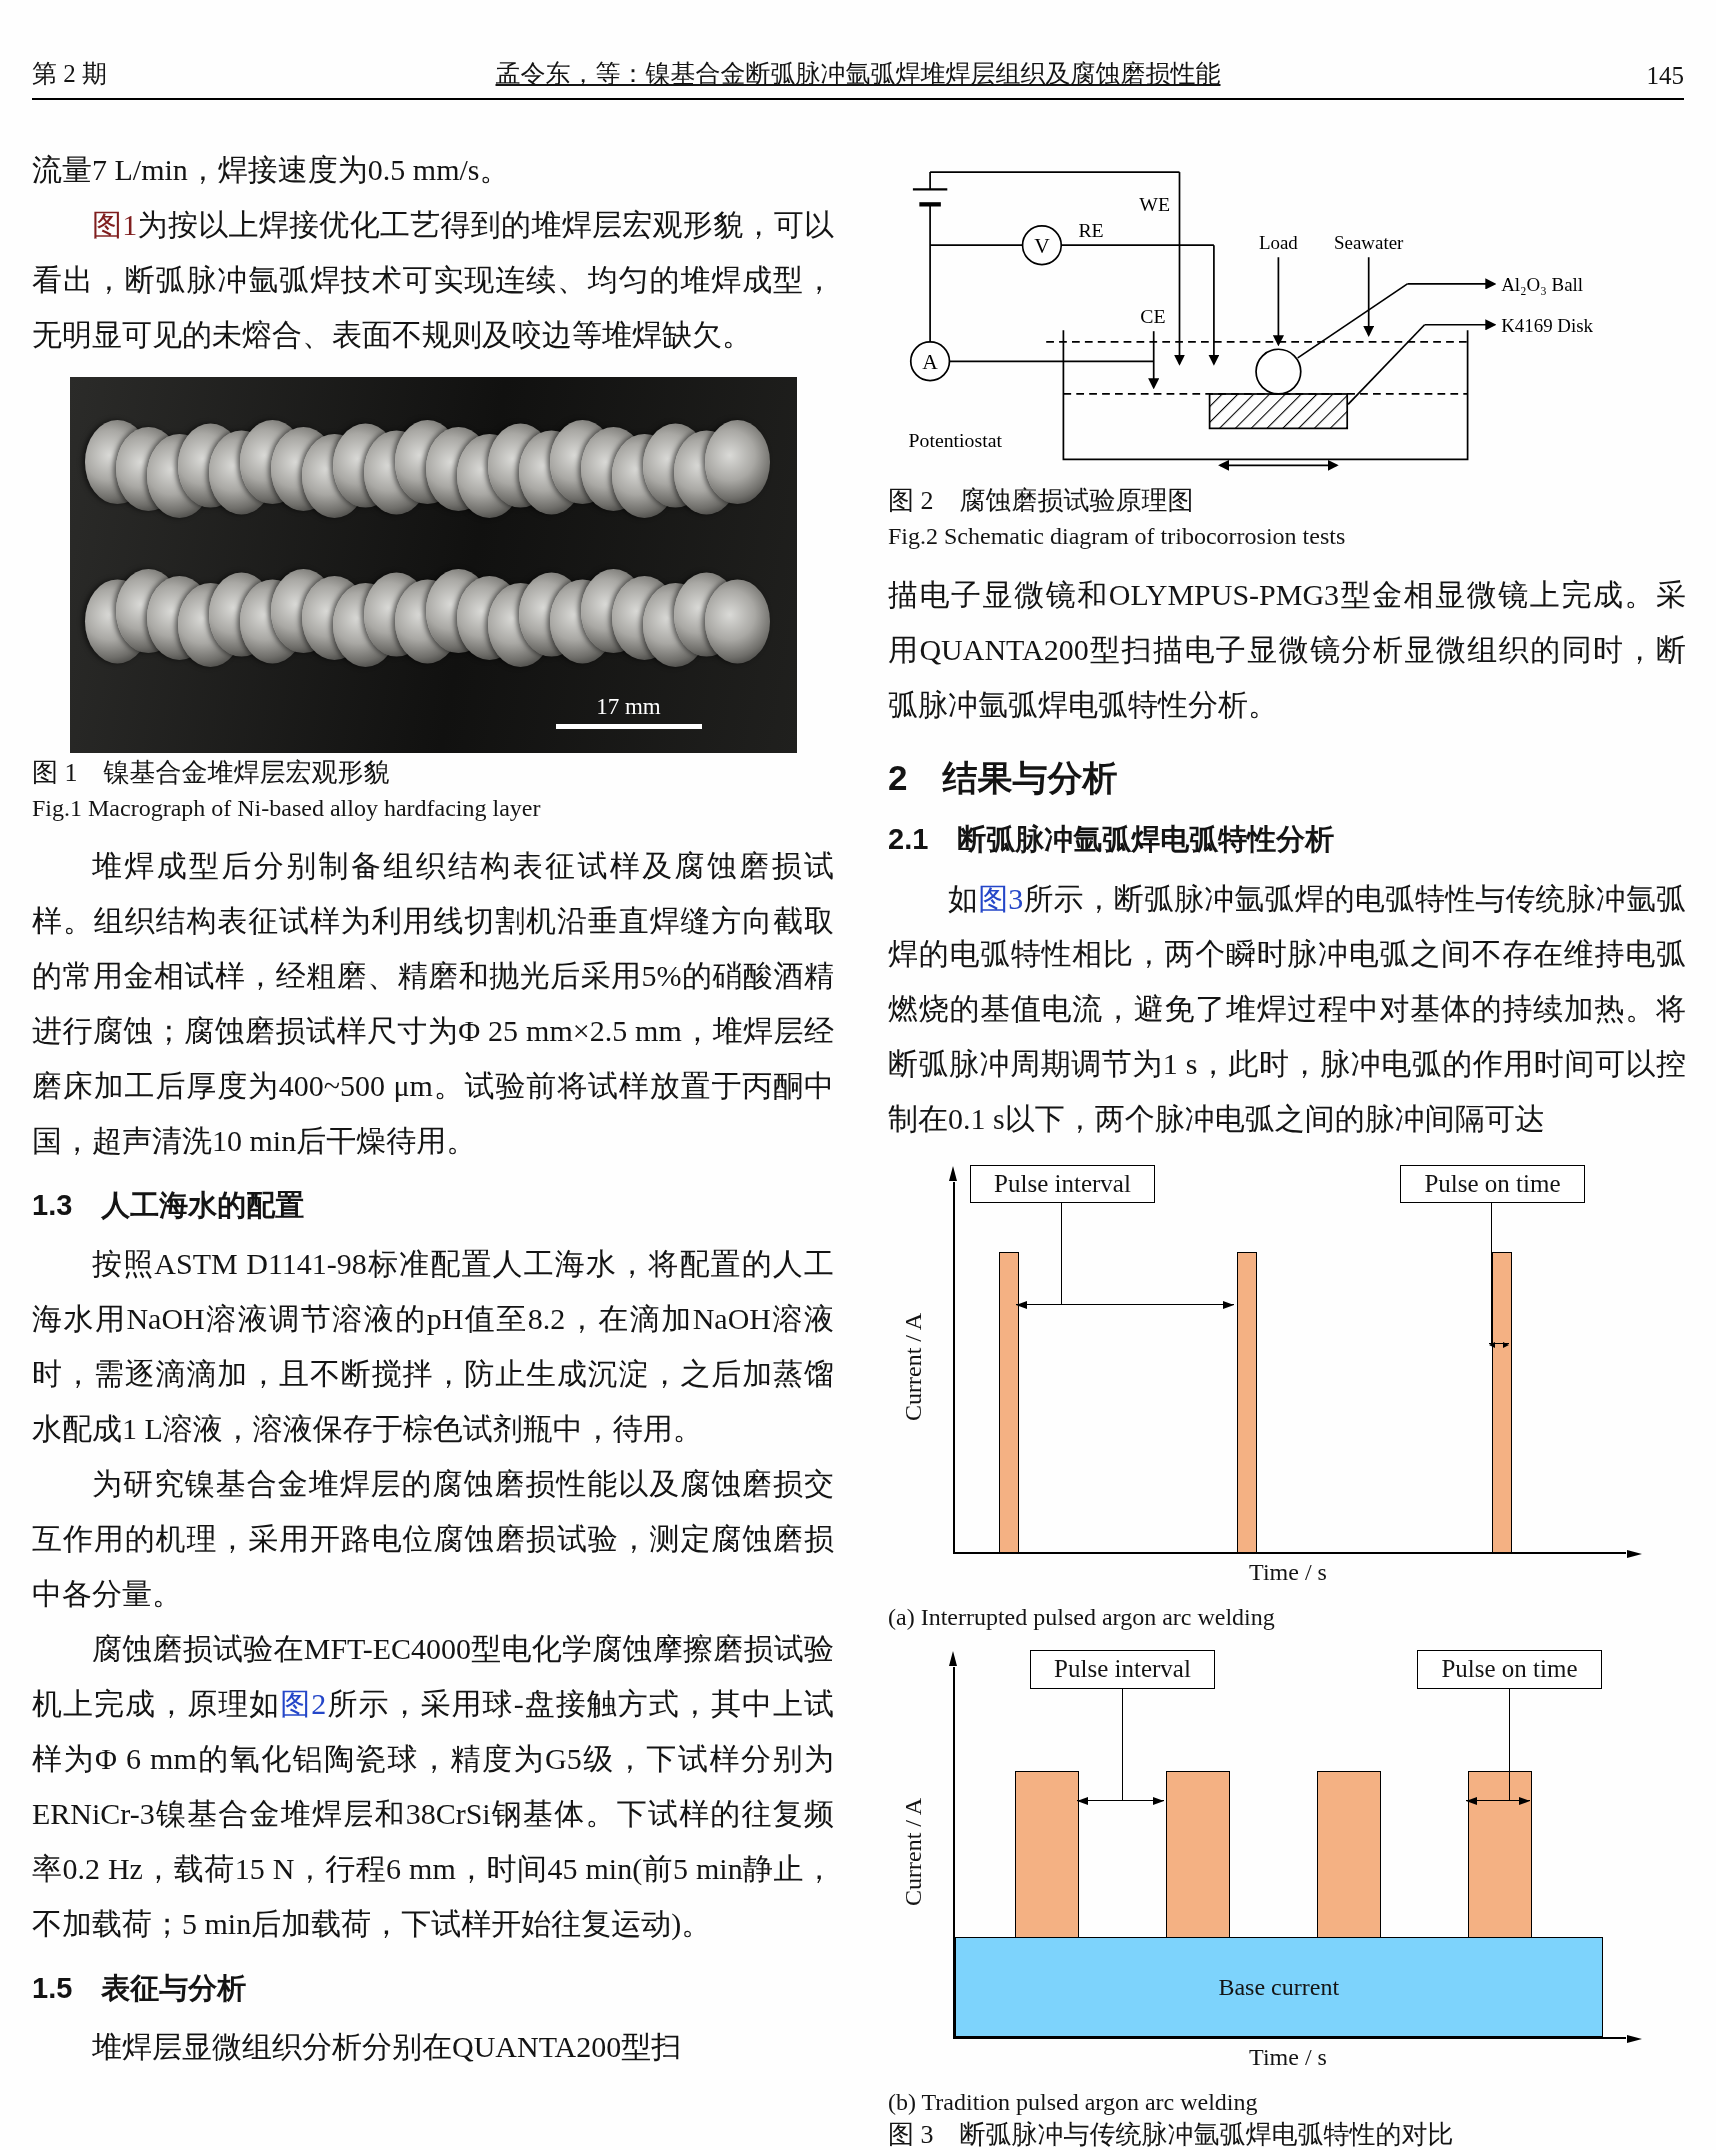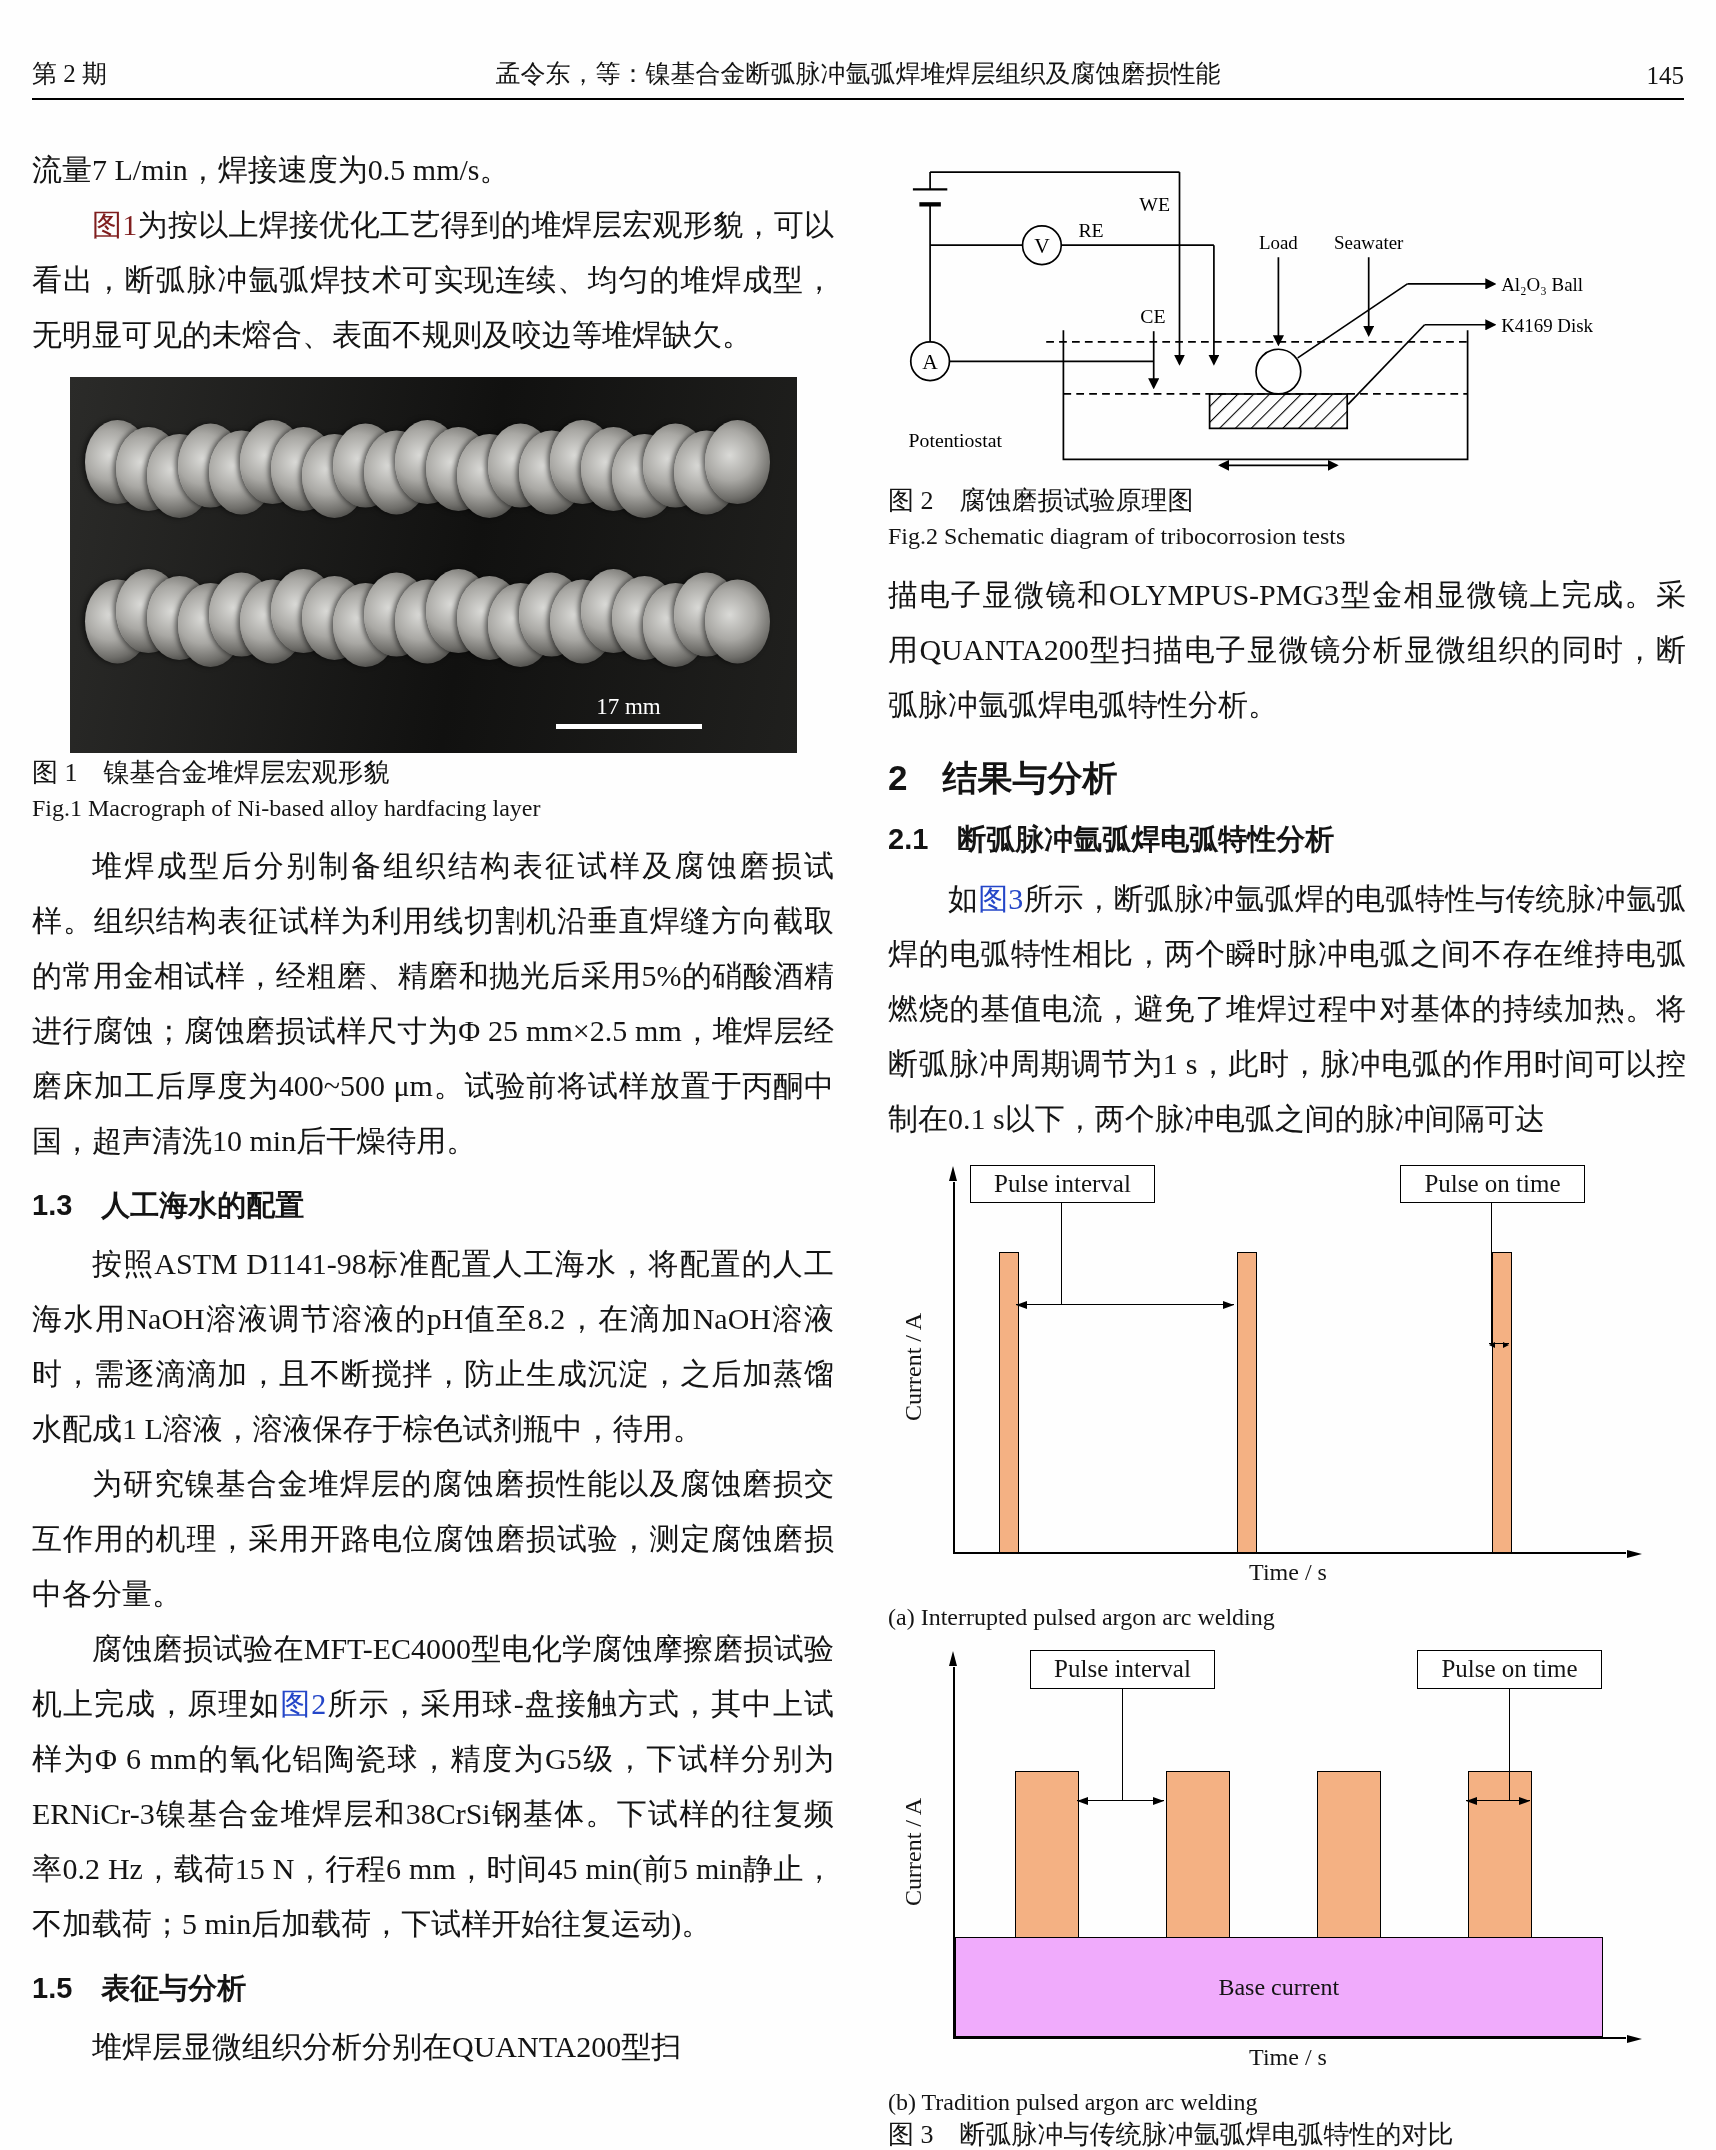--- a/index.html
+++ b/index.html
@@ -3,21 +3,21 @@
 <meta charset="utf-8">
 <style>
   html,body{margin:0;padding:0;background:#ffffff;}
   .page{position:relative;width:1716px;height:2611px;background:#fefefe;overflow:hidden;
         font-family:"Liberation Serif","DejaVu Serif",serif;color:#141414;}
 
   
   .pagehead{position:absolute;left:32px;right:32px;top:30px;height:60px;
             border-bottom:2.2px solid #000;display:flex;justify-content:space-between;
             align-items:flex-end;font-size:25px;padding-bottom:7.7px;}
-  .pagehead .mid{position:absolute;left:0;right:0;text-align:center;bottom:7.7px;}
+  .pagehead .mid{position:absolute;left:0;right:0;text-align:center;bottom:7.7px;text-decoration:underline;}
 
   
   .col{position:absolute;top:142px;}
   .col.left{left:32px;width:802px;}
   .col.right{left:888px;width:798px;}
 
   p.body{font-size:30px;line-height:55px;text-align:justify;margin:0;}
   p.body.indent{text-indent:2em;}
   .figlink{text-decoration:none;cursor:pointer;}
 
@@ -239,21 +239,21 @@
       <div class="darrow sm" style="left:601px;top:178px;width:20px"></div>
       <div class="xlab">Time / s</div>
     </div>
     <p class="cap en">(a) Interrupted pulsed argon arc welding</p>
 
     <div class="chart">
       <div class="ylab">Current / A</div>
       <div class="plot">
         <div class="yarrow"></div>
         <div class="xarrow"></div>
-        <div class="base-band" style="background: #f0abfc; justify-content: center;">
+        <div class="base-band" style="background: #7dd3fc; justify-content: center;">
           <span>Base current</span>
         </div>
       <div class="pulse" style="left: 9%; width: 9.5%; height: 45%; bottom: 27%; background: rgb(244, 177, 131);"></div>
           <div class="pulse" style="left: 31.5%; width: 9.5%; height: 45%; bottom: 27%; background: rgb(244, 177, 131);"></div>
           <div class="pulse" style="left: 54%; width: 9.5%; height: 45%; bottom: 27%; background: rgb(244, 177, 131);"></div>
           <div class="pulse" style="left: 76.5%; width: 9.5%; height: 45%; bottom: 27%; background: rgb(244, 177, 131);"></div>
         </div>
       <div class="tagbox" style="left:142px;top:0;width:185px">Pulse interval</div>
       <div class="tagbox" style="left:529px;top:0;width:185px">Pulse on time</div>
       <div class="vline" style="left:234px;top:38px;height:113px"></div>

